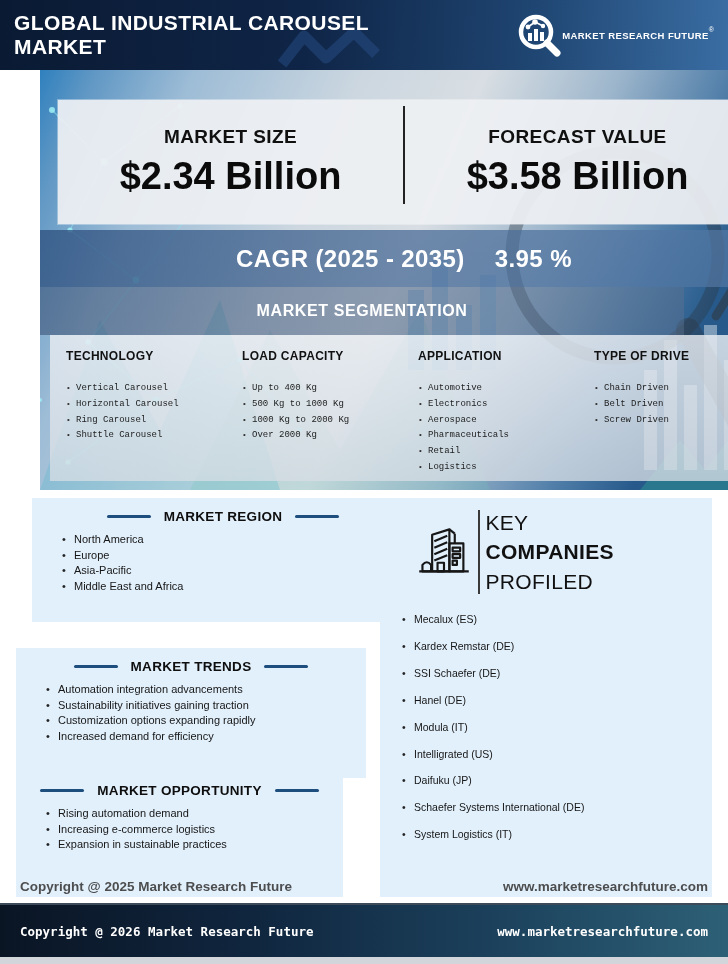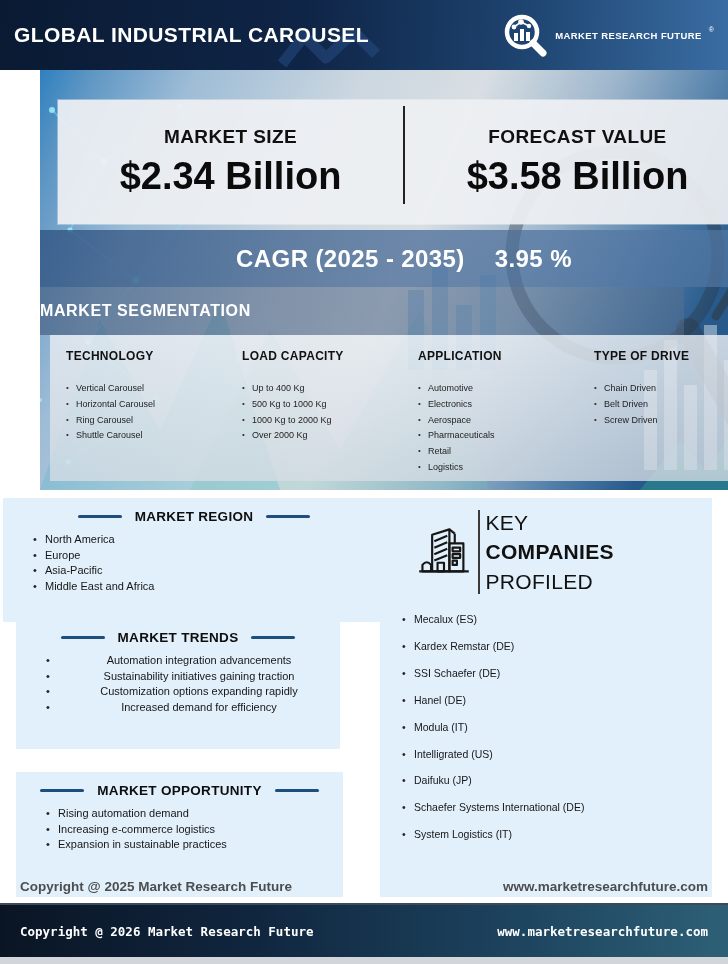--- a/index.html
+++ b/index.html
@@ -6,21 +6,21 @@
   html,body { width:728px; height:964px; }
   body { font-family:"Liberation Sans", sans-serif; position:relative; background:#fff; overflow:hidden; }
 
   
   .header { position:absolute; left:0; top:0; width:728px; height:70px;
     background:linear-gradient(92deg,#0a1a33 0%,#0f2547 42%,#1e4470 72%,#3a6da3 100%);
     display:flex; align-items:center; justify-content:space-between; padding:0 14px; z-index:5; }
   .header-watermark { position:absolute; left:278px; top:30px; z-index:0; opacity:.8; }
   .title-wrap { position:relative; z-index:1; }
   .title-line { color:#fff; font-weight:bold; font-size:21px; line-height:1.12; letter-spacing:.4px; }
-  .logo-wrap { display:flex; align-items:center; gap:7px; position:relative; z-index:1; }
+  .logo-wrap { display:flex; align-items:center; position:relative; z-index:1; }
   .brand-name { color:#fff; font-weight:bold; font-size:9.5px; letter-spacing:.4px; position:relative; }
   .brand-reg { color:#fff; font-size:7px; position:relative; top:-6px; }
 
   
   .hero { position:absolute; left:0; top:70px; width:728px; height:420px; overflow:hidden;margin-left:40px; }
   .hero-bg { position:absolute; left:0; top:0; width:728px; height:420px; }
 
   .stats-box { position:absolute; left:18px; top:30px; width:692px; height:124px;
     background:rgba(238,240,243,0.93); display:flex; align-items:stretch; z-index:2;
     box-shadow:0 0 0 1px rgba(255,255,255,0.35); }
@@ -29,35 +29,35 @@
   .stat-value { font-size:38px; font-weight:bold; color:#0b0b0b; }
   .stat-divider { width:2px; background:#222; margin:6px 0 20px 0; align-self:stretch; }
 
   .cagr-band { position:absolute; left:0; top:160px; width:728px; height:57px;
     background:linear-gradient(90deg,rgba(47,82,128,0.78),rgba(88,124,168,0.66));
     display:flex; align-items:center; justify-content:center; gap:30px; z-index:2; }
   .cagr-label,.cagr-value { color:#fff; font-weight:bold; font-size:24px; letter-spacing:.4px; }
 
   .seg-title-band { position:absolute; left:0; top:217px; width:644px; height:48px;
     background:linear-gradient(90deg,rgba(58,82,118,0.60),rgba(90,112,142,0.48));
-    display:flex; align-items:center; justify-content:flex-start; z-index:2; }
+    display:flex; align-items:center; justify-content:center; z-index:2; }
   .seg-title { color:#fff; font-weight:bold; font-size:16px; letter-spacing:.6px; }
 
   .seg-content { position:absolute; left:10px; top:265px; width:708px; height:146px;
     background:linear-gradient(180deg,rgba(233,237,242,0.82),rgba(214,221,228,0.78));
     display:grid; grid-template-columns:176px 176px 176px 180px; padding:14px 0 0 16px; z-index:2; }
   .seg-col h3 { font-size:12px; font-weight:bold; color:#111; letter-spacing:.3px; margin-bottom:18px; }
   .seg-col ul { list-style:none; }
-  .seg-col li { font-size:9px; color:#1d1d1d; line-height:1.75; padding-left:10px; position:relative; }
+  .seg-col li { font-size:9px; color:#1d1d1d; line-height:1.75; padding-left:10px; position:relative;font-family:Liberation Mono, monospace; }
   .seg-col li::before { content:"•"; position:absolute; left:0; top:0; color:#333; font-size:8px; }
 
   
   .panel { position:absolute; background:#e2f0fc; z-index:1; }
-  .panel-region { left:3px; top:498px; width:382px; height:124px; }
-  .panel-trends { left:16px; top:619px; width:324px; height:130px;text-align:center; }
+  .panel-region { left:32px; top:498px; width:382px; height:124px; }
+  .panel-trends { left:16px; top:648px; width:350px; height:130px; }
   .panel-opportunity { left:16px; top:772px; width:327px; height:125px; }
   .panel-companies { left:380px; top:498px; width:332px; height:399px; }
 
   .panel-heading { display:flex; align-items:center; justify-content:center; gap:13px; margin-top:11px; }
   .panel-heading .dash { width:44px; height:3px; background:#1d4e7d; border-radius:2px; }
   .panel-heading .ph-text { font-size:13.5px; font-weight:bold; color:#0e0e0e; letter-spacing:.3px; }
 
   .panel ul.blist { list-style:none; margin-top:8px; padding-left:30px; }
   .panel ul.blist li { font-size:11px; color:#161616; line-height:1.42; padding-left:12px; position:relative; }
   .panel ul.blist li::before { content:"•"; position:absolute; left:0; color:#222; }
@@ -86,20 +86,21 @@
 </style>
 </head>
 <body>
 
 <div class="header">
   <svg class="header-watermark" width="130" height="38" viewBox="0 0 130 38">
     <polyline points="4,34 26,6 48,28 76,2 98,24" fill="none" stroke="#2b5490" stroke-width="11" stroke-linejoin="round" opacity="0.55"></polyline>
   </svg>
   <div class="title-wrap">
     <div class="title-line">GLOBAL INDUSTRIAL CAROUSEL</div>
+    <div class="title-line">MARKET</div>
   </div>
   <div class="logo-wrap">
     <svg width="46" height="46" viewBox="0 0 46 46">
       <circle cx="20" cy="20" r="15" fill="none" stroke="#fff" stroke-width="4.5"></circle>
       <line x1="31" y1="31" x2="41" y2="41" stroke="#fff" stroke-width="7" stroke-linecap="round"></line>
       <rect x="12" y="21" width="4" height="8" fill="#fff"></rect>
       <rect x="18" y="17" width="4" height="12" fill="#fff"></rect>
       <rect x="24" y="20" width="4" height="9" fill="#fff"></rect>
       <polyline points="12,15 19,10 27,14" fill="none" stroke="#fff" stroke-width="1.6"></polyline>
       <circle cx="12" cy="15" r="2.4" fill="#fff"></circle>

